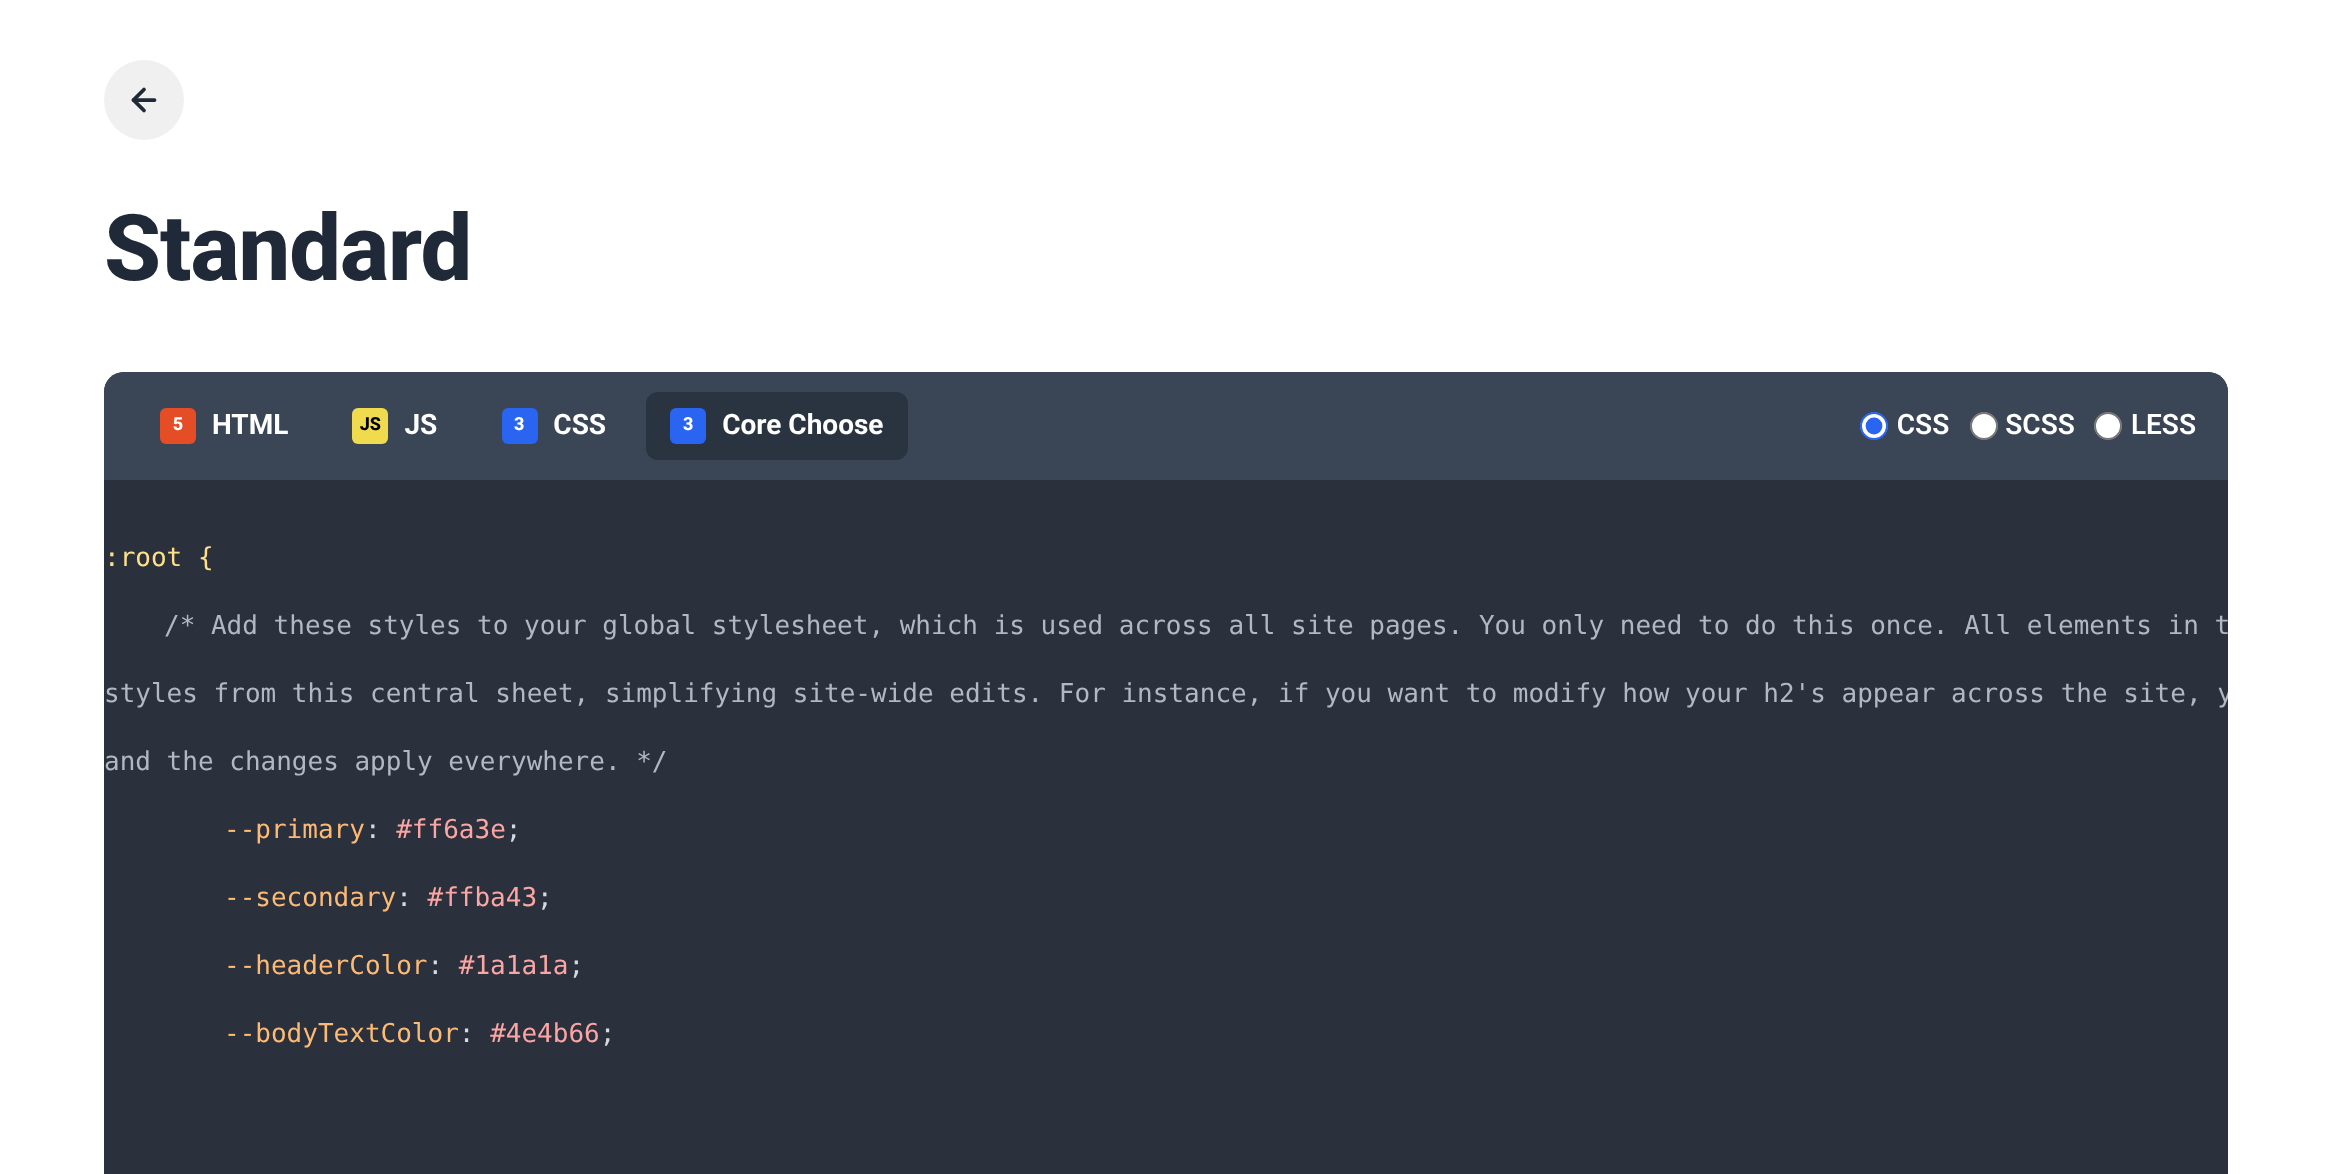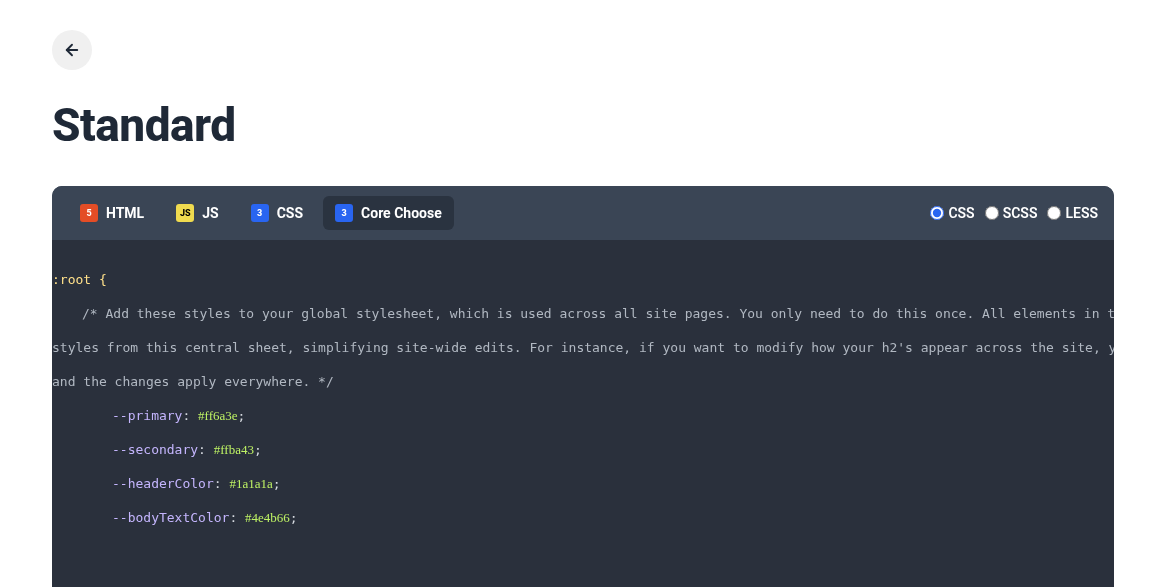--- a/index.html
+++ b/index.html
@@ -102,23 +102,23 @@
   padding: 14px 0 18px 0;
   font-family: "Consolas","Menlo","Monaco",monospace;
   font-size: 13px;
   line-height: 17px;
   color: #d6dae0;
   white-space: pre;
   overflow: hidden;
 }
 .code-line { padding: 0 18px 0 0; }
 .tok-comment { color: #b1b8c2; }
-.tok-var     { color: #c4b5fd; }
+.tok-var     { color: #fdba74; }
 .tok-punc    { color: #d6dae0; }
-.tok-value   { color: #bef264; font-family: Liberation Serif, serif; }
+.tok-value   { color: #fca5a5; }
 .tok-sel     { color: #ffe08a; }
 .ind1 { padding-left: 30px; }
 .ind2 { padding-left: 60px; }
 </style>
 </head>
 <body>
 
 <div class="page">
   <div class="back-button">
     <svg viewBox="0 0 24 24" fill="none" stroke="#1f2937" stroke-width="2.5" stroke-linecap="round" stroke-linejoin="round">

